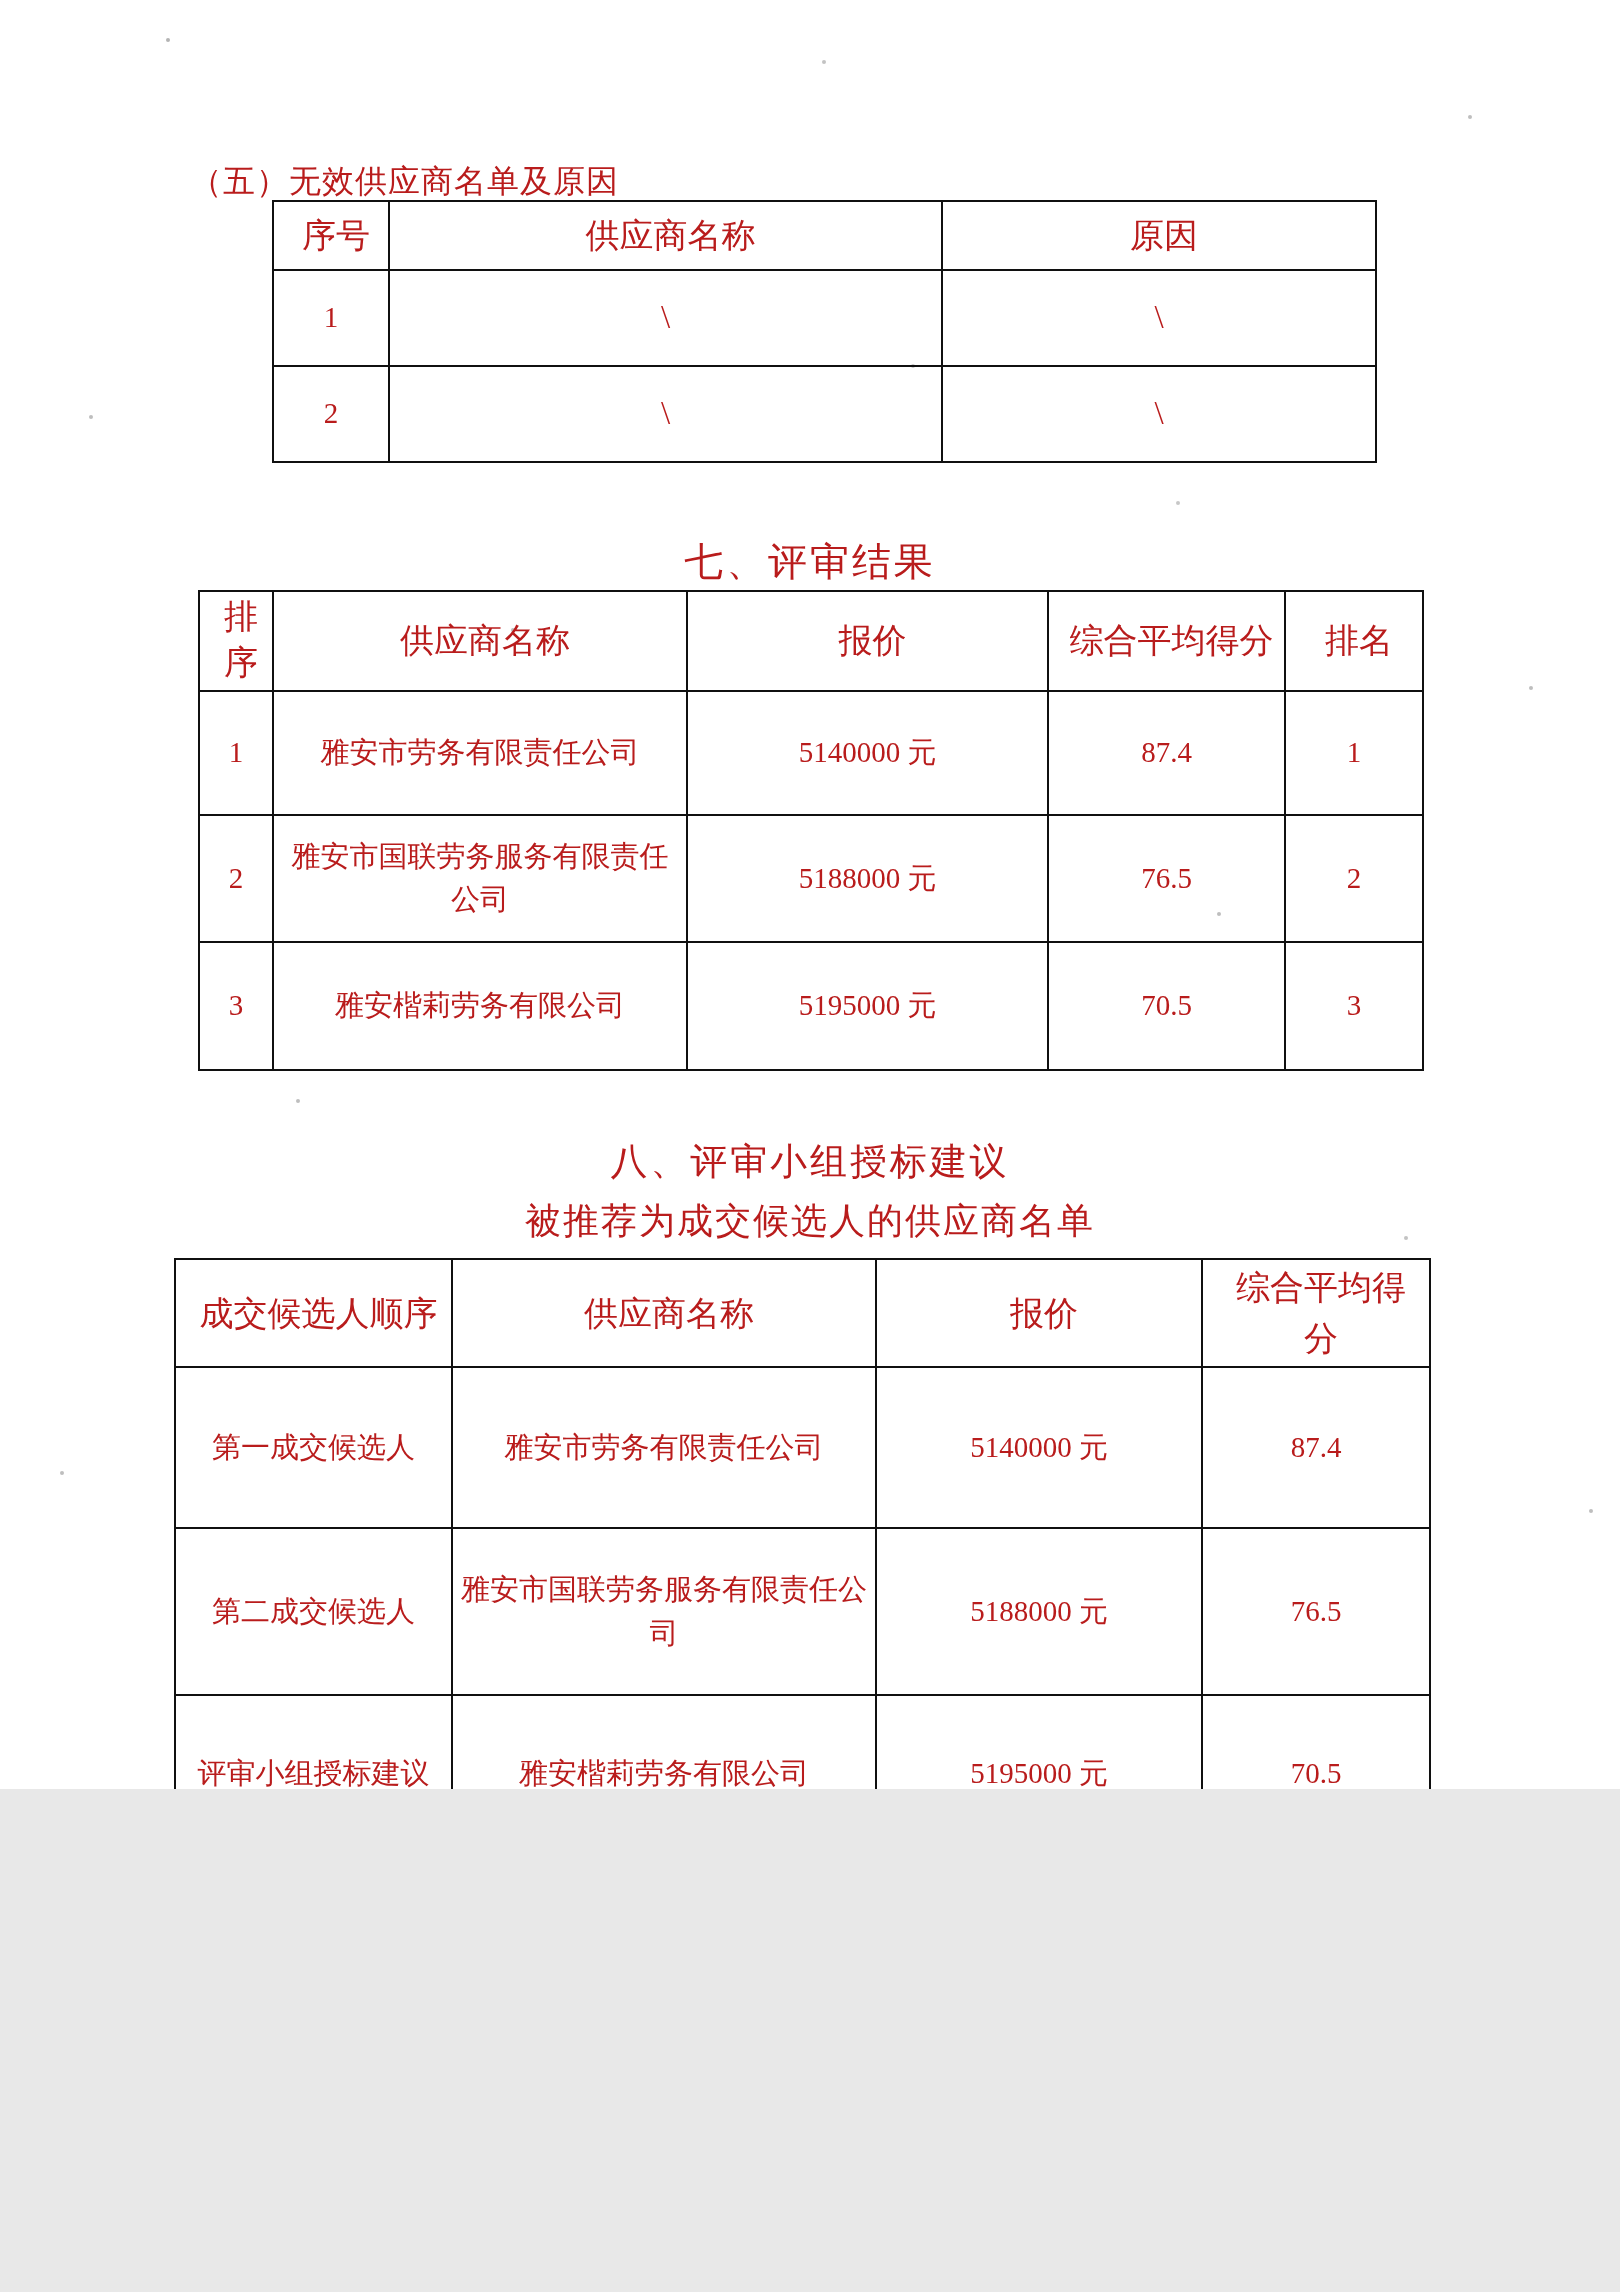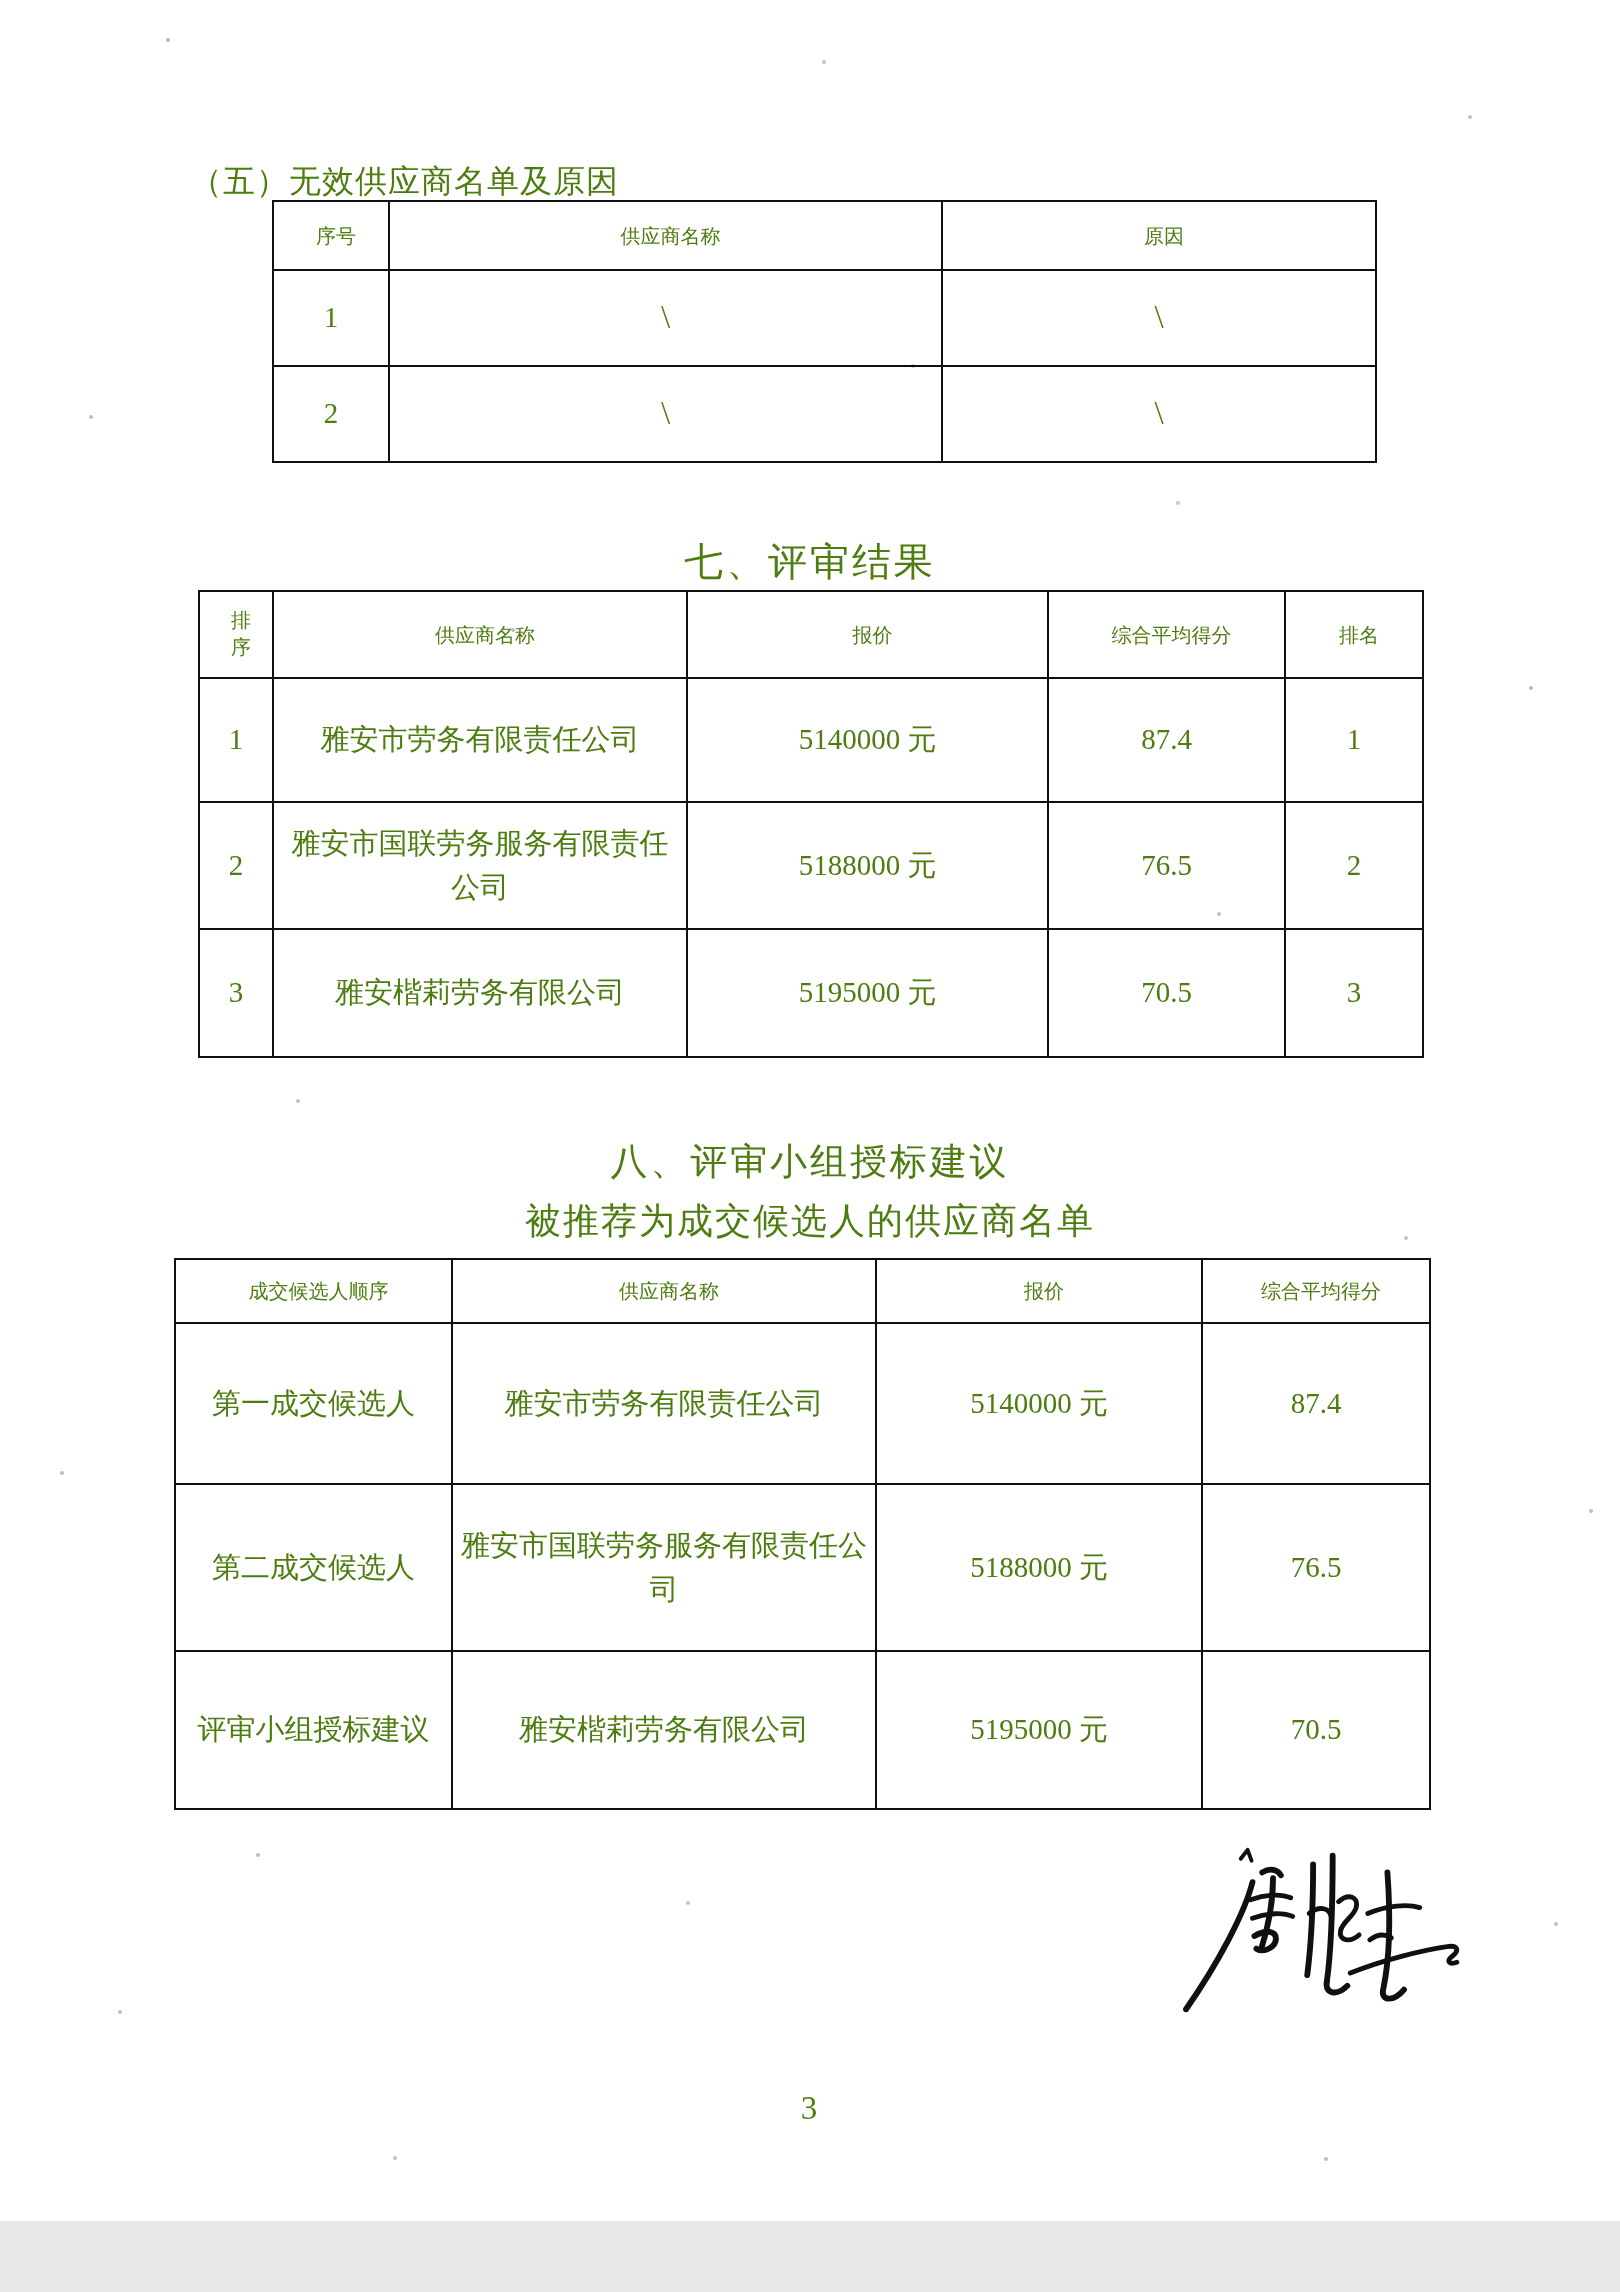--- a/index.html
+++ b/index.html
@@ -1,22 +1,22 @@
 <!DOCTYPE html>
 <html><head>
 <meta charset="utf-8">
 <style>
   * { margin:0; padding:0; box-sizing:border-box; }
   html,body { background:#e8e8e8; }
   .page {
     position:relative;
-    width:1620px; height:2221px;
+    width:1620px; height:1789px;
     margin:0 auto;
     background:#ffffff;
-    color:#4d7c0f;
+    color:#b91c1c;
     font-family:"Liberation Serif","DejaVu Serif",serif;
     overflow:hidden;
   }
   .abs { position:absolute; }
 
   
   .h-left   { font-size:32px; letter-spacing:1px; white-space:nowrap; }
   .h-center { text-align:center; font-size:39px; letter-spacing:2.9px; }
   .h-sub    { text-align:center; font-size:36px; letter-spacing:2px; }
 
@@ -24,21 +24,21 @@
   table { border-collapse:collapse; table-layout:fixed; }
   td, th {
     border:2px solid #101010;
     text-align:center; vertical-align:middle;
     font-size:29px; font-weight:normal;
     line-height:1.5;
     padding:2px 7.8px;
     overflow:hidden;
   }
   table.doc { border:2.9px solid #0c0c0c; }
-  tr.hrow td { font-size:20px;padding-left:18px; }
+  tr.hrow td { font-size:34px;padding-left:18px; }
   .slash { font-size:33px; }
 
   .vstack { display:inline-block; width:35px; word-break:break-all; line-height:1.35; }
 
   
   .pagenum { font-size:33px; text-align:center; }
 
   
   .sig svg { display:block; }
 

